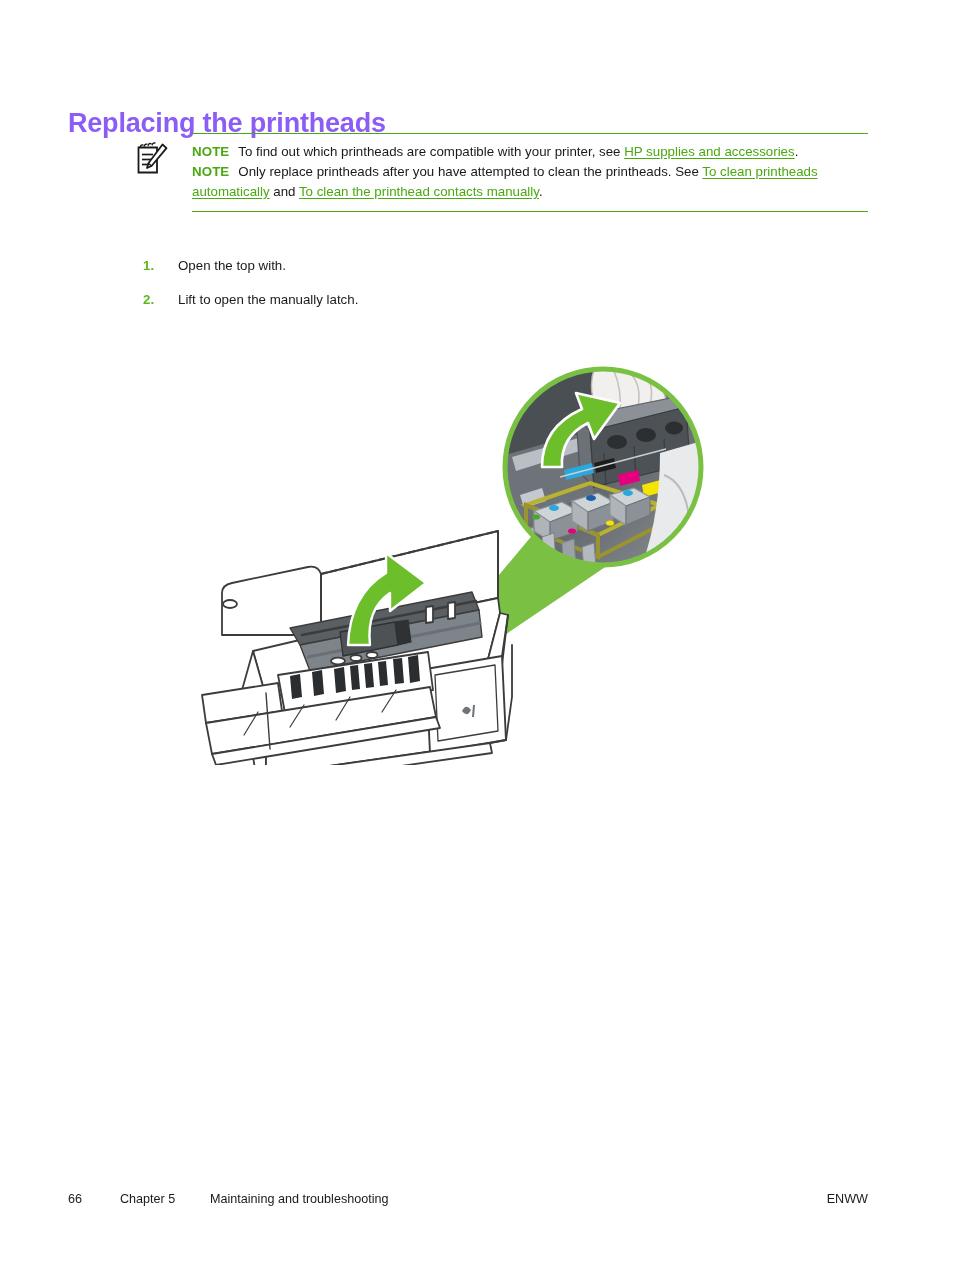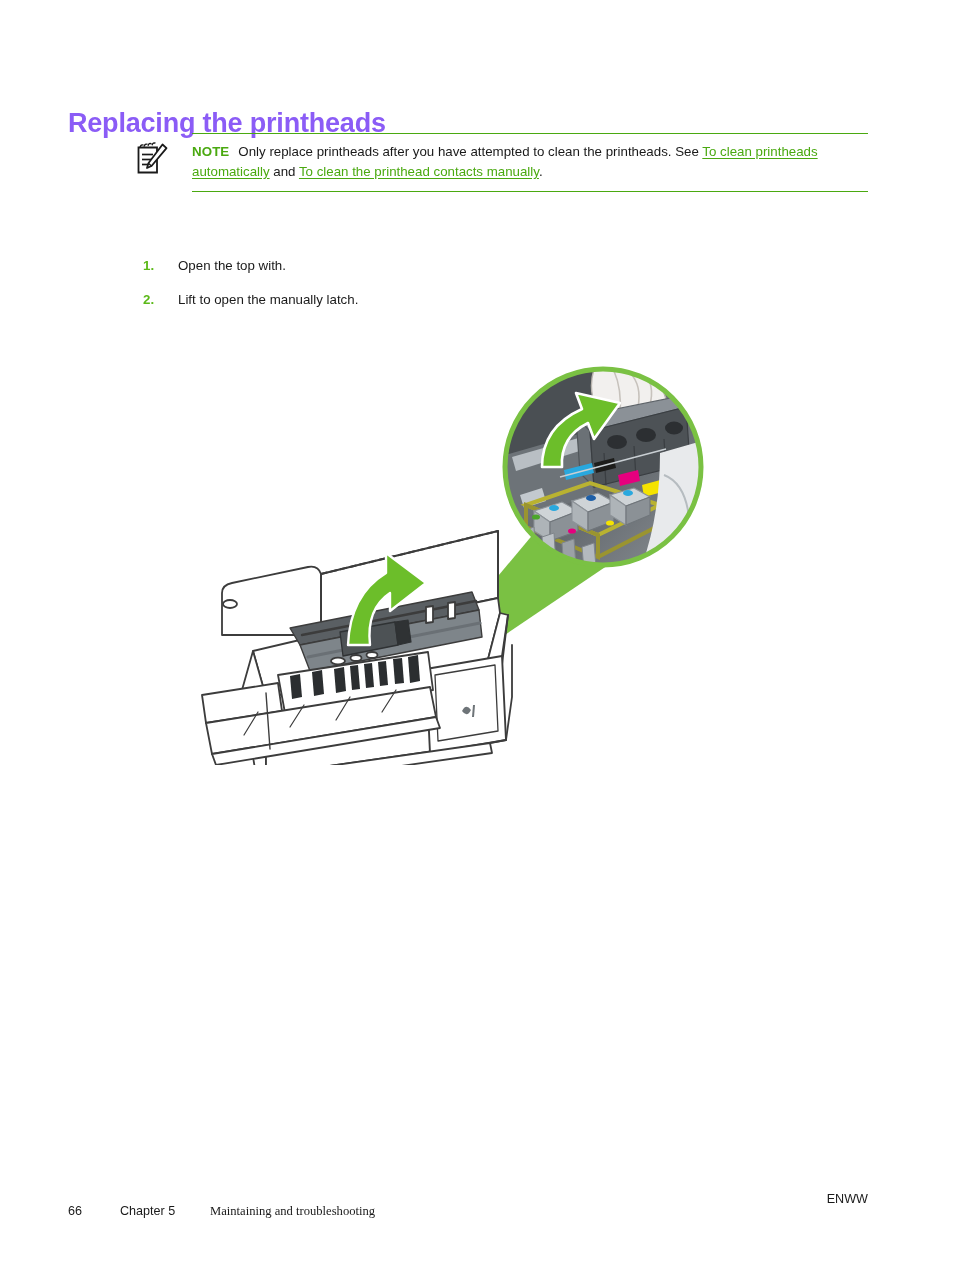--- a/index.html
+++ b/index.html
@@ -128,23 +128,23 @@
     height: 20px;
     font-size: 12.6px;
     color: #1a1a1a;
   }
   .footer-left {
     position: absolute;
     left: 0; top: 0;
     display: flex;
     align-items: baseline;
   }
-  .footer-page { display: inline-block; width: 52px; margin-top: 12px; }
+  .footer-page { display: inline-block; width: 52px; }
   .footer-chapter { display: inline-block; width: 90px; }
-  .footer-title { display: inline-block; white-space: nowrap; font-family: Liberation Serif, serif; }
+  .footer-title { display: inline-block; white-space: nowrap; }
   .footer-right {
     position: absolute;
     right: 0; top: 0;
     white-space: nowrap;
     padding-left: 44px;
   }
 </style>
 </head>
 <body>
 
@@ -174,20 +174,23 @@
             <line x1="7" y1="12.5" x2="18" y2="12.5"></line>
             <line x1="7" y1="17.5" x2="18" y2="17.5"></line>
             <line x1="7" y1="22.5" x2="14" y2="22.5"></line>
           </g>
 
           <path d="M27.5 2.5 L31.5 6.2 L16.5 24 L12 26 L13.4 21.2 Z" fill="#ffffff" stroke="#1a1a1a" stroke-width="1.8" stroke-linejoin="round"></path>
           <path d="M13.4 21.2 L16.5 24" stroke="#1a1a1a" stroke-width="1.4"></path>
         </svg>
       </span>
 
+      <p class="note-para">
+        <span class="note-label">NOTE</span><span class="note-gap"></span><span>To find out which printheads are compatible with your printer, see </span><a class="doclink" href="#">HP supplies and accessories</a><span>.</span>
+      </p>
 
       <p class="note-para">
         <span class="note-label">NOTE</span><span class="note-gap"></span><span>Only replace printheads after you have attempted to clean the printheads. See </span><a class="doclink" href="#">To clean printheads automatically</a><span> and </span><a class="doclink" href="#">To clean the printhead contacts manually</a><span>.</span>
       </p>
 
     </div>
 
     <div class="note-rule"></div>
   </div>
 

